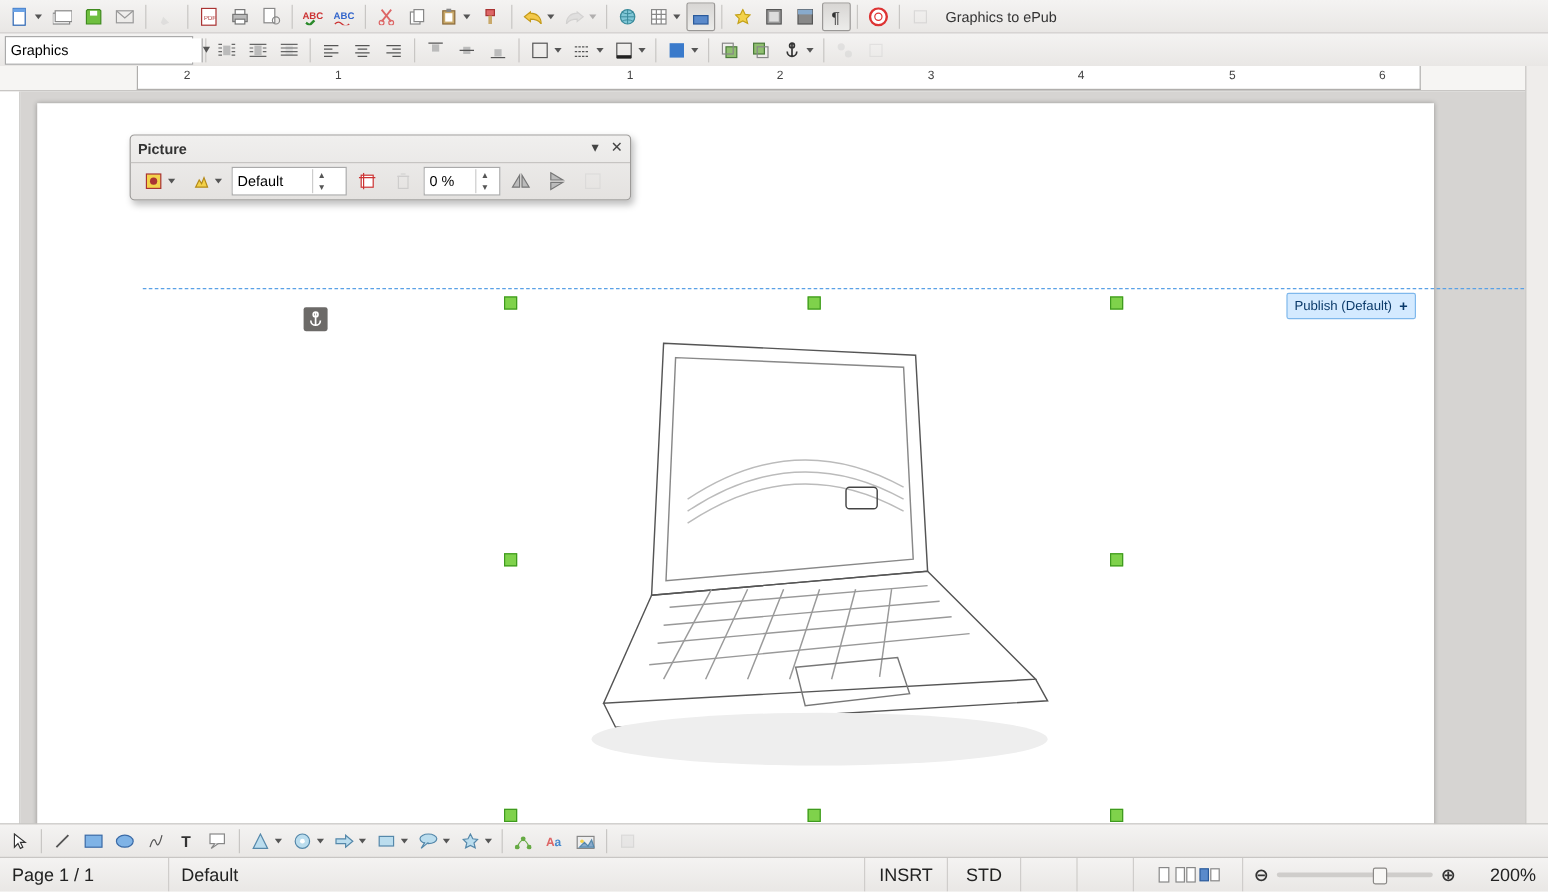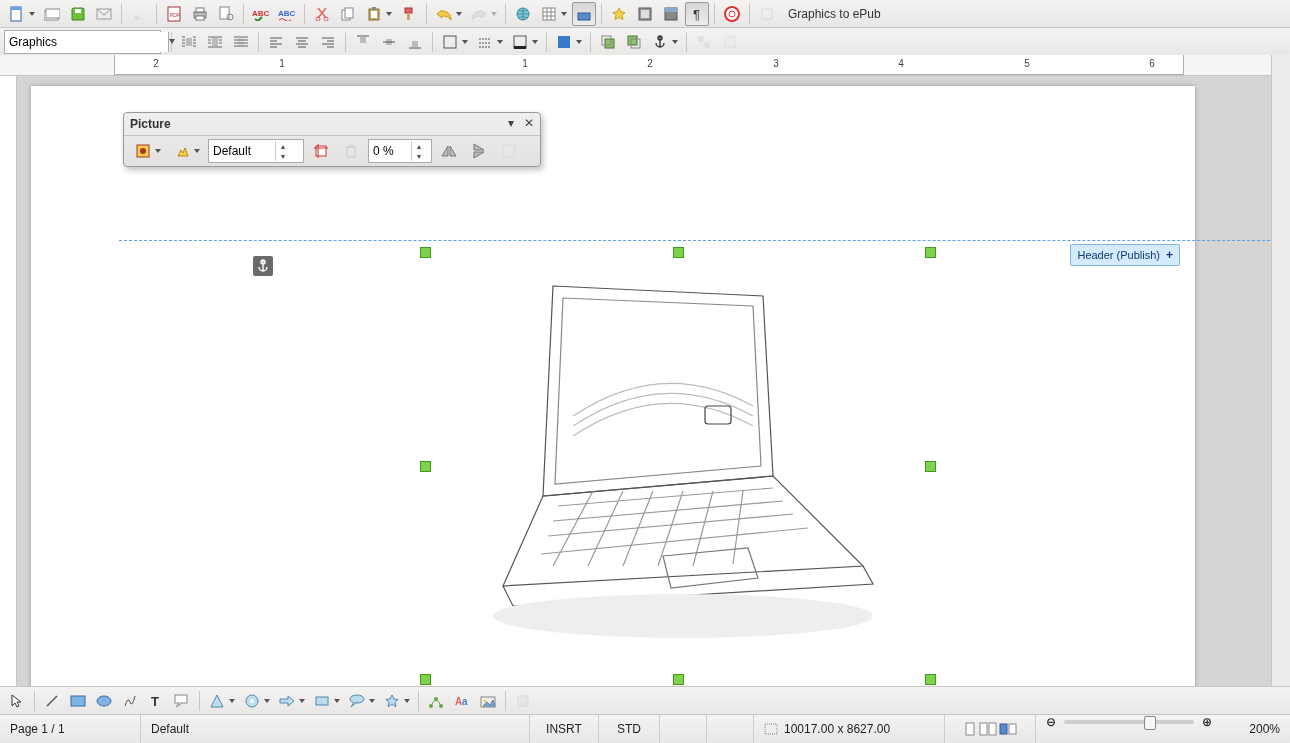--- a/index.html
+++ b/index.html
@@ -32,36 +32,36 @@
 .anchor svg{fill:#fff;stroke:#fff}
 
 .sel{position:absolute;left:394px;top:166px;width:506px;height:428px}
 .sel .handle{position:absolute;width:9px;height:9px;background:#7fd24b;border:1px solid #3f9a1f}
 .sel .h-tl{left:-5px;top:-5px}.sel .h-tr{right:-5px;top:-5px}
 .sel .h-bl{left:-5px;bottom:-5px}.sel .h-br{right:-5px;bottom:-5px}
 .sel .h-ml{left:-5px;top:calc(50% - 5px)}.sel .h-mr{right:-5px;top:calc(50% - 5px)}
 .sel .h-mt{left:calc(50% - 5px);top:-5px}.sel .h-mb{left:calc(50% - 5px);bottom:-5px}
 .sel .imgph{position:absolute;inset:0;display:flex;align-items:center;justify-content:center}
 
-.floatwin{position:absolute;left:123px;top:112px;width:416px;background:linear-gradient(#f0efee,#e4e2e0);border:1px solid #9c9a98;border-radius:4px;box-shadow:2px 3px 6px rgba(0,0,0,.25)}
+.floatwin{position:absolute;left:108px;top:112px;width:416px;background:linear-gradient(#f0efee,#e4e2e0);border:1px solid #9c9a98;border-radius:4px;box-shadow:2px 3px 6px rgba(0,0,0,.25)}
 .floatwin .titlebar{height:22px;display:flex;align-items:center;padding:0 6px;border-bottom:1px solid #c6c4c2;position:relative}
 .floatwin .titlebar .t{font-weight:bold;color:#333;font-size:12px}
 .floatwin .titlebar .ctl{position:absolute;right:4px;top:3px;display:flex;gap:4px}
 .floatwin .titlebar .cbtn{width:14px;height:14px;display:flex;align-items:center;justify-content:center;cursor:pointer;color:#444}
 .floatwin .body{display:flex;align-items:center;height:30px;padding:0 6px;gap:4px}
 .combo{display:flex;align-items:center;border:1px solid #aaa;background:#fff;height:22px}
 .combo input{border:0;outline:0;width:58px;padding:0 4px;font-size:12px;height:20px}
 .combo .spin{display:flex;flex-direction:column;justify-content:center;width:14px;height:20px;border-left:1px solid #ccc}
 .combo .spin .sp{flex:1;display:flex;align-items:center;justify-content:center;font-size:7px;color:#555;cursor:pointer}
 .disabled{opacity:.4;pointer-events:none}
 .sidebar-r{position:absolute;right:0;top:55px;bottom:56px;width:18px;background:#efedeb;border-left:1px solid #c8c6c4}
 
 .drawbar{position:absolute;left:0;right:0;bottom:28px;height:28px;background:linear-gradient(#f4f3f2,#e9e7e5);border-top:1px solid #c8c6c4;display:flex;align-items:center;padding:0 4px}
 
-.status{position:absolute;left:0;right:0;bottom:0;height:28px;background:linear-gradient(#f4f3f2,#e9e7e5);border-top:1px solid #c8c6c4;display:flex;align-items:flex-start;font-size:12px;color:#222}
+.status{position:absolute;left:0;right:0;bottom:0;height:28px;background:linear-gradient(#f4f3f2,#e9e7e5);border-top:1px solid #c8c6c4;display:flex;align-items:center;font-size:15px;color:#222}
 .status .cell{padding:0 10px;border-right:1px solid #cfcdcb;height:100%;display:flex;align-items:center}
 .status .cell:last-child{border-right:0}
 .status .big{flex:1}
 .zoomslider{display:flex;align-items:center;gap:6px;padding:0 8px}
 .zoomslider .track{width:130px;height:4px;background:#cfcdcb;border-radius:2px;position:relative}
 .zoomslider .knob{position:absolute;top:-4px;left:80px;width:10px;height:12px;background:#f8f7f5;border:1px solid #8a8886;border-radius:2px}
 .zoomslider .btn{cursor:pointer;font-weight:bold;color:#333;width:14px;text-align:center}
 </style>
 </head>
 <body>
@@ -403,21 +403,21 @@
           <div class="handle h-bl"></div>
           <div class="handle h-br"></div>
           <div class="handle h-ml"></div>
           <div class="handle h-mr"></div>
           <div class="handle h-mt"></div>
           <div class="handle h-mb"></div>
         </div>
       </div>
       <div class="header-sep"></div>
       <div class="header-badge">
-        <span>Header (Publish)</span>
+        <span>Publish (Default)</span>
         <span class="plus">+</span>
       </div>
     </div>
   </div>
 </div>
 
 <div class="sidebar-r"></div>
 
 <div class="floatwin">
   <div class="titlebar">
@@ -584,26 +584,20 @@
     </div>
 </div>
 
 <div class="status">
   <div class="cell" style="width:120px">Page 1 / 1</div>
   <div class="cell big">Default</div>
   <div class="cell" style="width:48px;justify-content:center">INSRT</div>
   <div class="cell" style="width:40px;justify-content:center">STD</div>
   <div class="cell" style="width:26px;justify-content:center"></div>
   <div class="cell" style="width:26px;justify-content:center"></div>
-  <div class="cell" style="width:170px;gap:6px">
-    <svg width="14" height="12">
-        <rect x="1" y="1" width="12" height="10" fill="none" stroke="#888" stroke-dasharray="1 1"></rect>
-      </svg>
-    <span>10017.00 x 8627.00</span>
-  </div>
   <div class="cell" style="width:70px;justify-content:center;gap:2px">
     <svg width="14" height="14">
         <rect x="3" y="1" width="8" height="12" fill="#fff" stroke="#888"></rect>
       </svg>
     <svg width="18" height="14">
         <rect x="1" y="1" width="7" height="12" fill="#fff" stroke="#888"></rect>
         <rect x="10" y="1" width="7" height="12" fill="#fff" stroke="#888"></rect>
       </svg>
     <svg width="18" height="14">
         <rect x="1" y="2" width="7" height="10" fill="#5a8acb" stroke="#2a5a9b"></rect>

